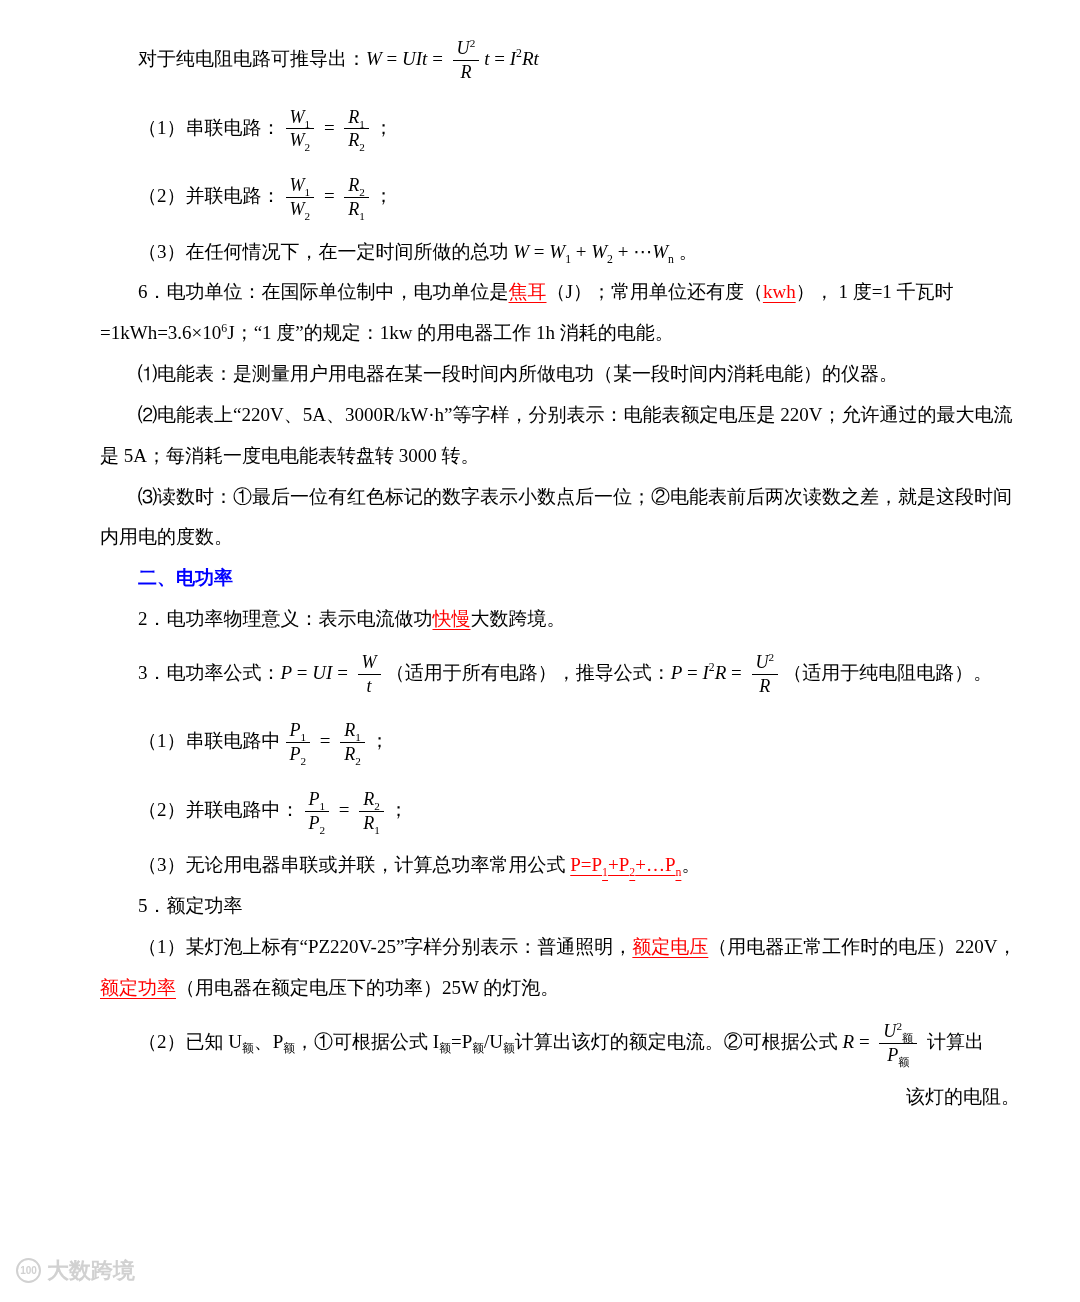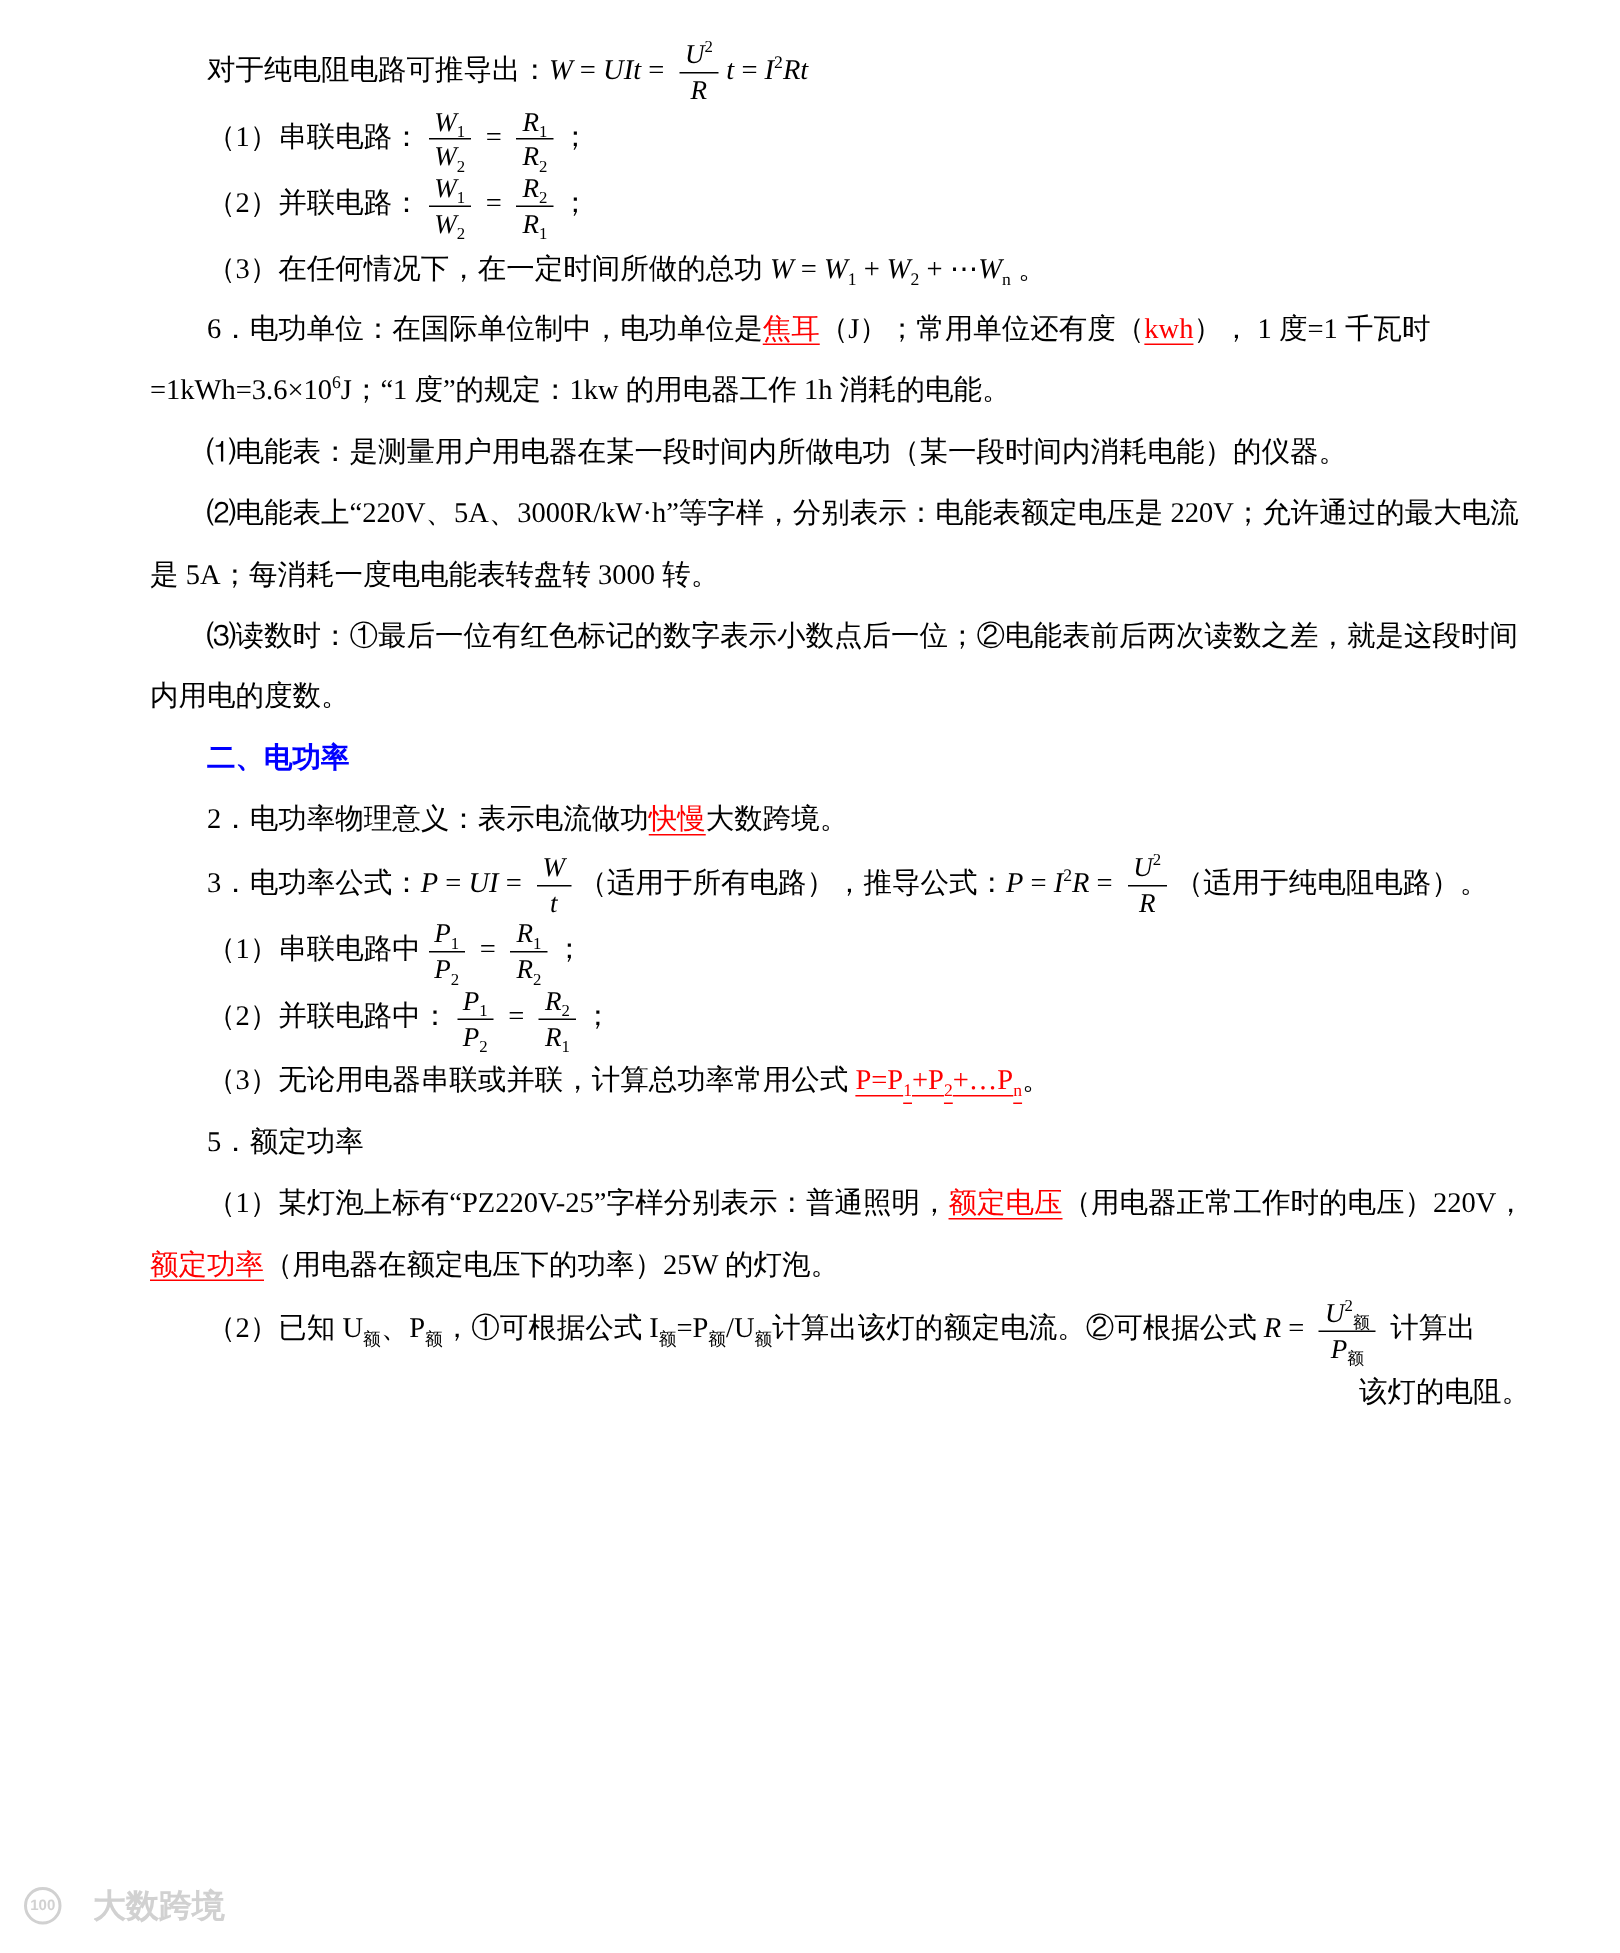--- a/index.html
+++ b/index.html
@@ -31,33 +31,33 @@
   .seg.blue{color:var(--blue);}
   .seg.bold{font-weight:bold;text-align:right;}
   .seg.u{text-decoration:underline;text-underline-offset:4px;text-decoration-thickness:1px;}
   .seg.sub{vertical-align:sub;font-size:0.62em;line-height:0;}
   .seg.sup{vertical-align:super;font-size:0.62em;line-height:0;}
   .frac{
     display:inline-block;
     vertical-align:middle;
     text-align:center;
     line-height:1.15;
-    margin:0 5px;
+    margin:12px 5px;
     text-indent:0;
     font-size:0.95em;
   }
   .frac .num{display:block;border-bottom:1.4px solid #000;padding:0 4px 1px;}
   .frac .den{display:block;padding:1px 4px 0;}
   .watermark{
     position:absolute;
     left:16px;
     bottom:8px;
     display:flex;
     align-items:center;
-    gap:21px;
+    gap:6px;
     color:var(--wm);
     font-family:"Liberation Sans","DejaVu Sans",sans-serif;
     font-weight:bold;
     font-size:22px;
     opacity:0.85;
     user-select:none;
   }
   .wm-badge{
     display:inline-flex;
     align-items:center;

